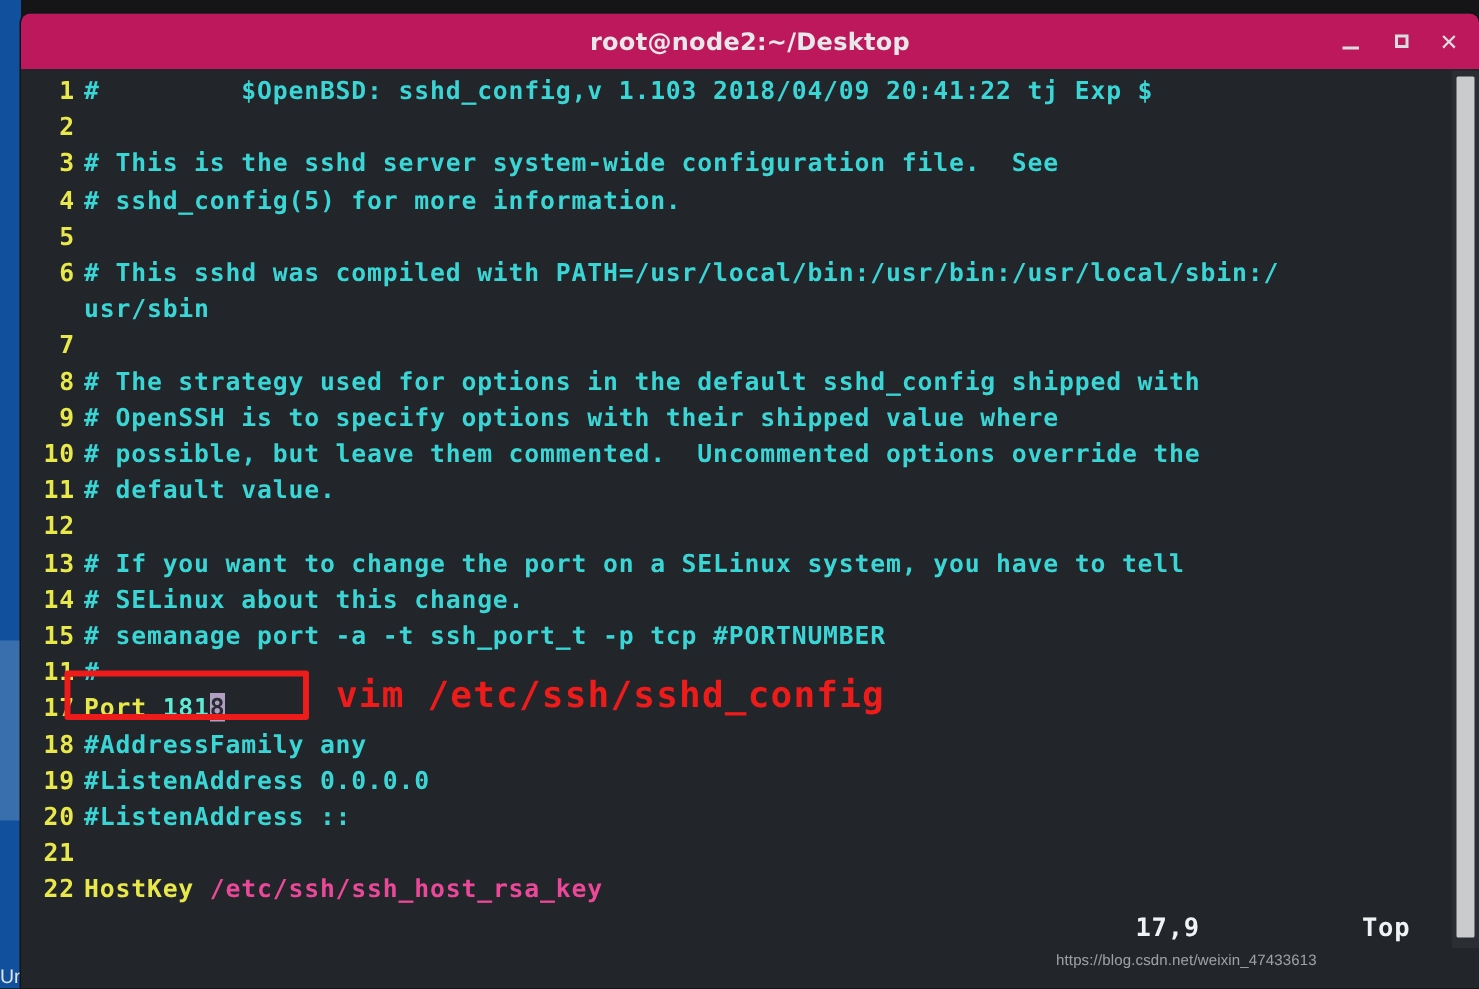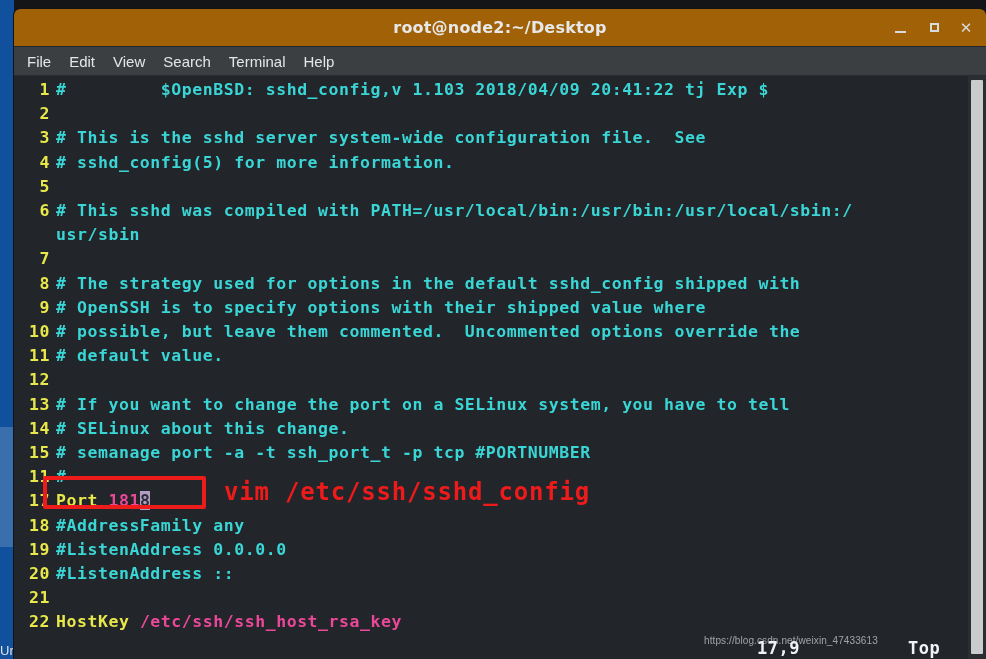--- a/index.html
+++ b/index.html
@@ -67,21 +67,21 @@
     height: 650px;
     background: #22252a;
     border-radius: 6px 6px 0 0;
     overflow: hidden;
     box-shadow: 0 0 0 1px #121316;
   }
 
   #titlebar {
     position: relative;
     height: 37px;
-    background: #a16207;
+    background: #be185d;
     border-radius: 6px 6px 0 0;
     border-bottom: 1px solid #232629;
   }
   #window-title {
     position: absolute;
     left: 0;
     right: 0;
     top: 9px;
     text-align: center;
     font-family: "DejaVu Sans", sans-serif;
@@ -161,21 +161,21 @@
     display: inline-block;
     width: 36px;
     text-align: right;
     color: #e8e84a;
     font-weight: bold;
     margin-right: 6px;
   }
   .ln.blank { color: #e8e84a; }
   .cmt   { color: #3ad6d6; font-weight: bold; }
   .kw    { color: #e8e84a; font-weight: bold; }
-  .val   { color: #ec4899; font-weight: bold; }
+  .val   { color: #5eead4; font-weight: bold; }
   .plain { color: #ec4899; font-weight: bold; }
   .cursor {
     background: #b09ec4;
     color: #2a2d33;
   }
 
   
   #vim-scrollbar-track {
     position: absolute;
     right: 0;
@@ -274,28 +274,20 @@
     <div id="window-title">root@node2:~/Desktop</div>
     <div class="win-btn" id="btn-minimize">
       <span class="glyph-min"></span>
     </div>
     <div class="win-btn" id="btn-maximize">
       <span class="glyph-max"></span>
     </div>
     <div class="win-btn" id="btn-close">✕</div>
   </div>
 
-  <div id="menubar">
-    <div class="menu-item">File</div>
-    <div class="menu-item">Edit</div>
-    <div class="menu-item">View</div>
-    <div class="menu-item">Search</div>
-    <div class="menu-item">Terminal</div>
-    <div class="menu-item">Help</div>
-  </div>
 
   <div id="term-body">
 
     <div id="term-text"><span><span class="ln">1</span><span class="cmt">#         $OpenBSD: sshd_config,v 1.103 2018/04/09 20:41:22 tj Exp $</span></span>
 <span><span class="ln">2</span><span class="cmt"></span></span>
 <span><span class="ln">3</span><span class="cmt"># This is the sshd server system-wide configuration file.  See</span></span>
 <span><span class="ln">4</span><span class="cmt"># sshd_config(5) for more information.</span></span>
 <span><span class="ln">5</span><span class="cmt"></span></span>
 <span><span class="ln">6</span><span class="cmt"># This sshd was compiled with PATH=/usr/local/bin:/usr/bin:/usr/local/sbin:/</span></span>
 <span><span class="ln blank"></span><span class="cmt">usr/sbin</span></span>

